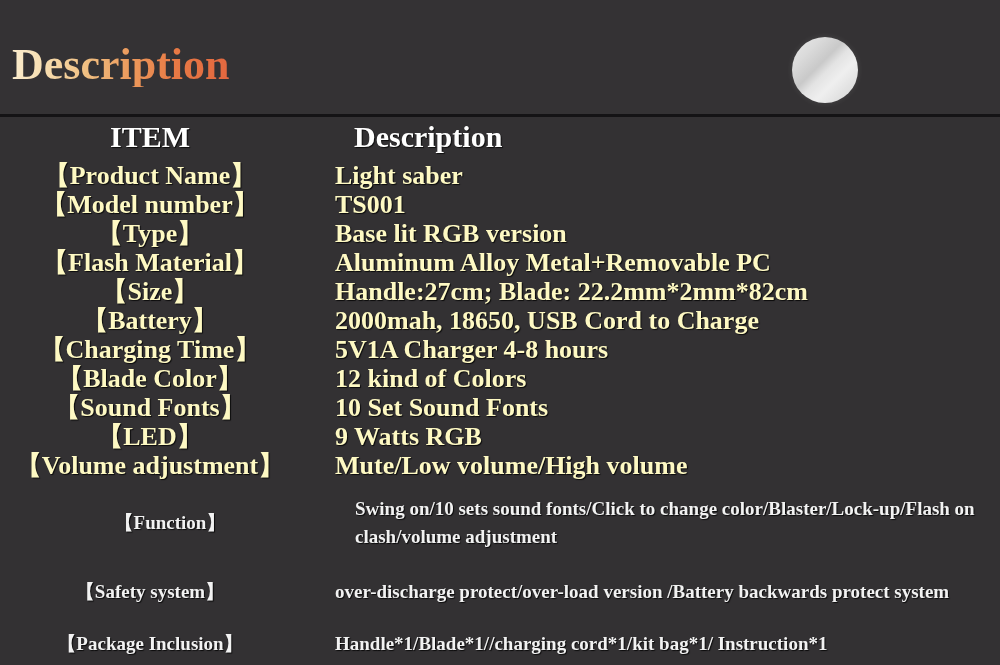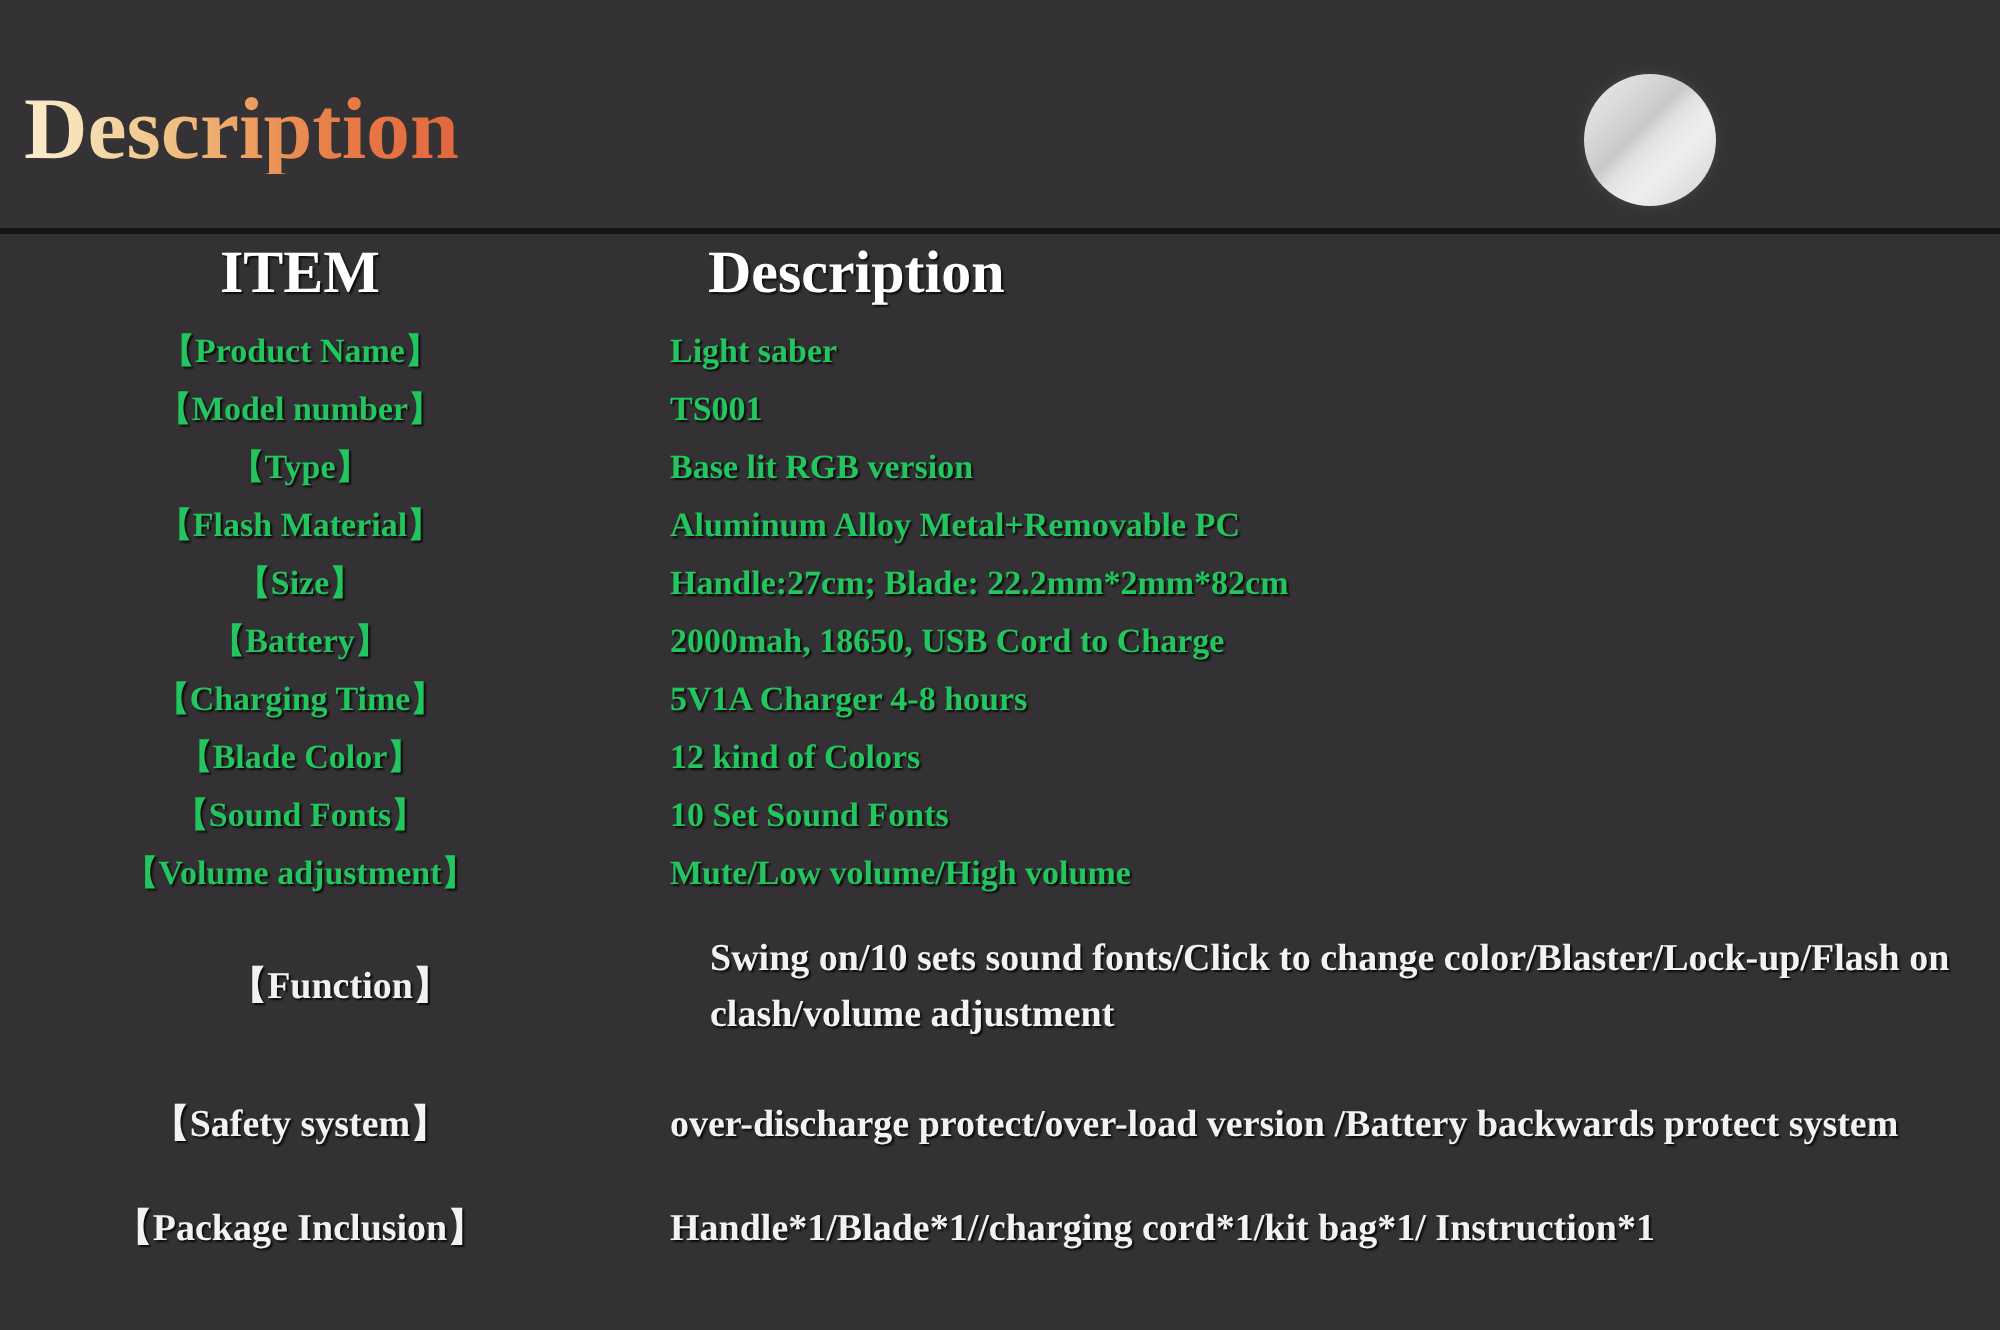--- a/index.html
+++ b/index.html
@@ -130,24 +130,24 @@
   .spec-row.head .col-desc {
     padding-left: 35px;
   }
 
   
   .spec-row.item {
     height: 29px;
   }
   .spec-row.item .col-item,
   .spec-row.item .col-desc {
-    font-size: 17px;
+    font-size: 26px;
     font-weight: bold;
     line-height: 29px;
-    color: #22c55e;
+    color: #fef9c3;
     text-shadow: 1px 1px 1px rgba(0,0,0,0.8);
     white-space: nowrap;
   }
   .spec-row.item .col-desc {
     padding-left: 35px;
   }
 
   
   .spec-row.tall {
     min-height: 40px;
@@ -228,20 +228,24 @@
     <div class="spec-row item">
       <div class="col-item bracket-label">【Blade Color】</div>
       <div class="col-desc">12 kind of  Colors</div>
     </div>
 
     <div class="spec-row item">
       <div class="col-item bracket-label">【Sound Fonts】</div>
       <div class="col-desc">10 Set Sound Fonts</div>
     </div>
 
+    <div class="spec-row item">
+      <div class="col-item bracket-label">【LED】</div>
+      <div class="col-desc">9 Watts RGB</div>
+    </div>
 
     <div class="spec-row item">
       <div class="col-item bracket-label">【Volume adjustment】</div>
       <div class="col-desc">Mute/Low volume/High volume</div>
     </div>
 
     <div class="spec-row tall func">
       <div class="col-item bracket-label">【Function】</div>
       <div class="col-desc">Swing on/10 sets sound fonts/Click to change color/Blaster/Lock-up/Flash on clash/volume adjustment</div>
     </div>

